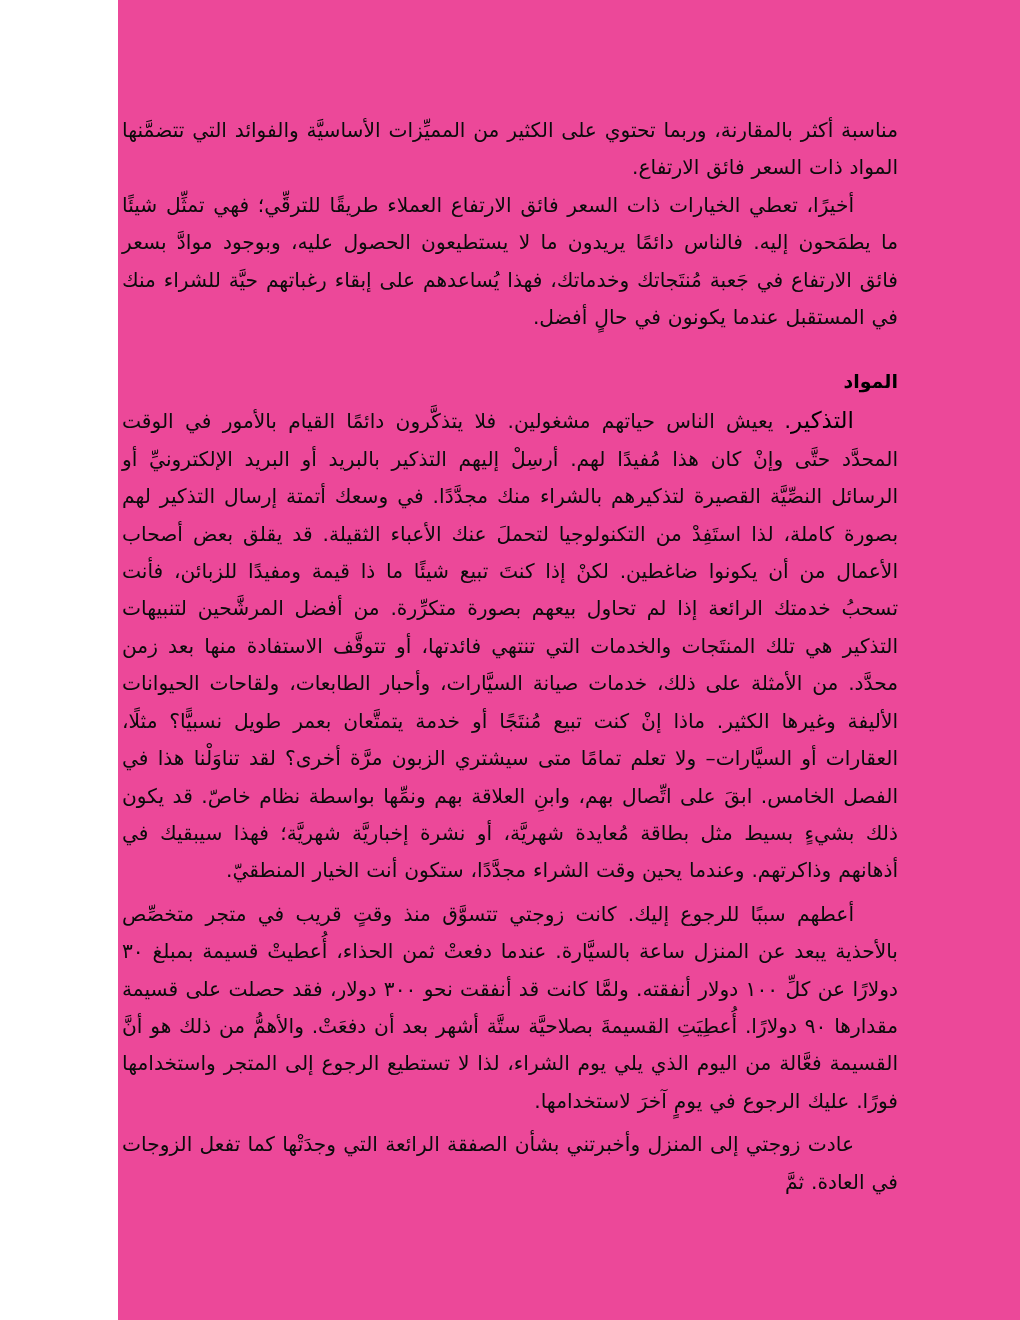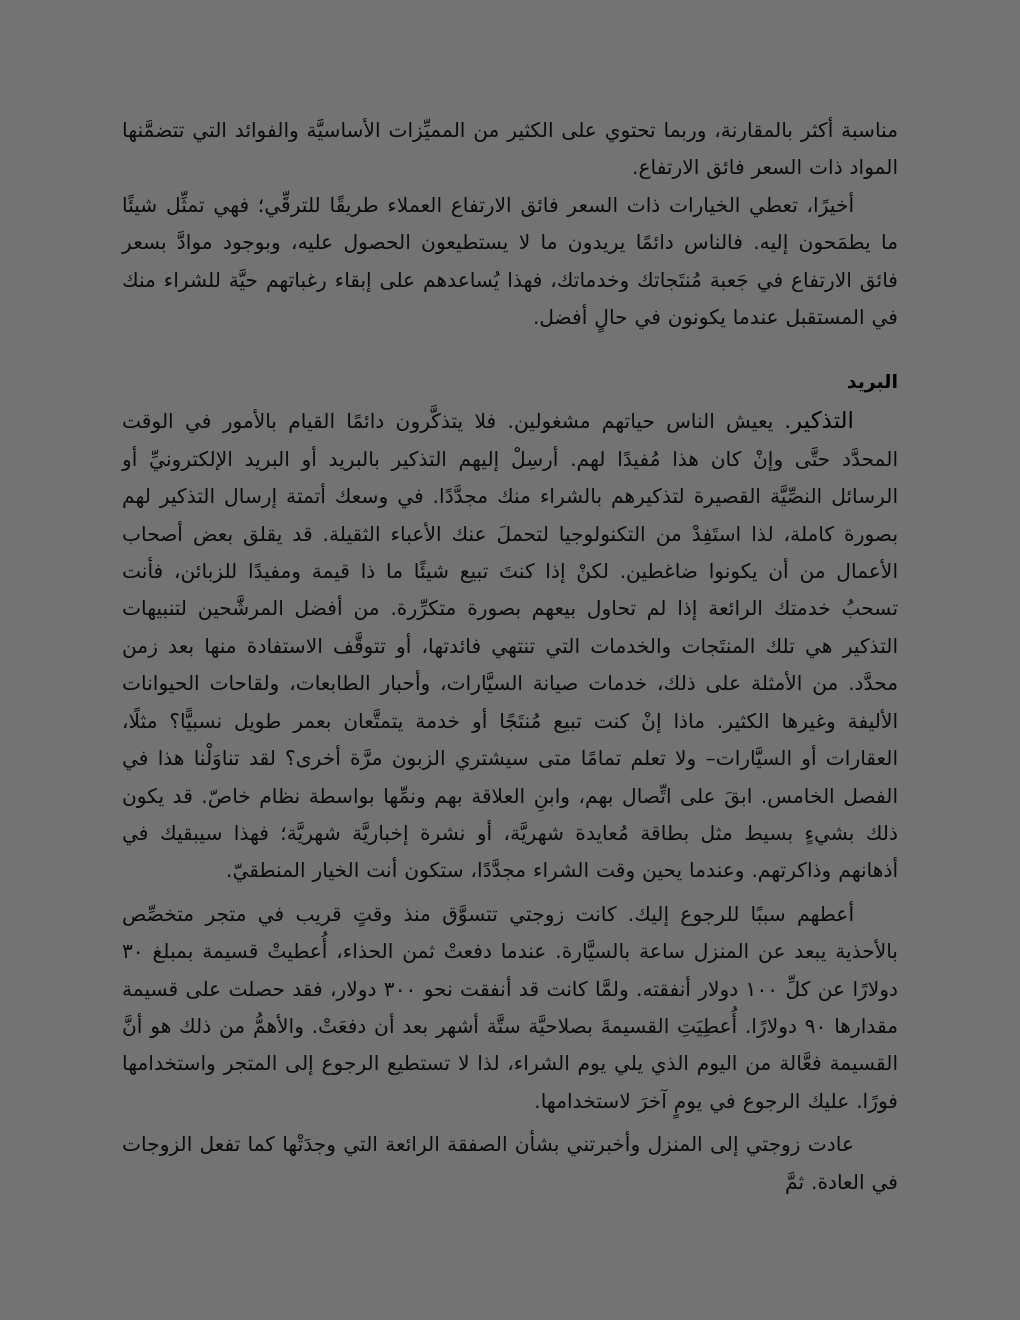--- a/index.html
+++ b/index.html
@@ -4,23 +4,23 @@
 <title>Arabic Book Page</title>
 <style>
   html, body {
     margin: 0;
     padding: 0;
     background: #ffffff;
   }
 
   .page {
     position: relative;
-    width: 1020px;
+    width: 902px;
     height: 1320px;
-    background: #737373;
+    background: #ec4899;
     box-sizing: border-box;
     overflow: hidden;
     font-family: "DejaVu Sans", sans-serif;
   }
 
   .text-column {
     position: absolute;
     top: 112px;
     right: 122px;
     left: 122px;
@@ -79,21 +79,21 @@
 
 <div class="page">
   <div class="text-column">
 
     <p class="para">مناسبة أكثر بالمقارنة، وربما تحتوي على الكثير من المميِّزات الأساسيَّة والفوائد التي تتضمَّنها المواد ذات السعر فائق الارتفاع.</p>
 
     <p class="para indent">أخيرًا، تعطي الخيارات ذات السعر فائق الارتفاع العملاء طريقًا للترقِّي؛ فهي تمثِّل شيئًا ما يطمَحون إليه. فالناس دائمًا يريدون ما لا يستطيعون الحصول عليه، وبوجود موادَّ بسعر فائق الارتفاع في جَعبة مُنتَجاتك وخدماتك، فهذا يُساعدهم على إبقاء رغباتهم حيَّة للشراء منك في المستقبل عندما يكونون في حالٍ أفضل.</p>
 
     <div class="gap-large"></div>
 
-    <h2 class="heading">البريد</h2>
+    <h2 class="heading">المواد</h2>
 
 
     <div class="gap-small"></div>
 
     <p class="para indent"><span class="lead-term">التذكير.</span><span> يعيش الناس حياتهم مشغولين. فلا يتذكَّرون دائمًا القيام بالأمور في الوقت المحدَّد حتَّى وإنْ كان هذا مُفيدًا لهم. أرسِلْ إليهم التذكير بالبريد أو البريد الإلكترونيِّ أو الرسائل النصِّيَّة القصيرة لتذكيرهم بالشراء منك مجدَّدًا. في وسعك أتمتة إرسال التذكير لهم بصورة كاملة، لذا استَفِدْ من التكنولوجيا لتحملَ عنك الأعباء الثقيلة. قد يقلق بعض أصحاب الأعمال من أن يكونوا ضاغطين. لكنْ إذا كنتَ تبيع شيئًا ما ذا قيمة ومفيدًا للزبائن، فأنت تسحبُ خدمتك الرائعة إذا لم تحاول بيعهم بصورة متكرِّرة. من أفضل المرشَّحين لتنبيهات التذكير هي تلك المنتَجات والخدمات التي تنتهي فائدتها، أو تتوقَّف الاستفادة منها بعد زمن محدَّد. من الأمثلة على ذلك، خدمات صيانة السيَّارات، وأحبار الطابعات، ولقاحات الحيوانات الأليفة وغيرها الكثير. ماذا إنْ كنت تبيع مُنتَجًا أو خدمة يتمتَّعان بعمر طويل نسبيًّا؟ مثلًا، العقارات أو السيَّارات– ولا تعلم تمامًا متى سيشتري الزبون مرَّة أخرى؟ لقد تناوَلْنا هذا في الفصل الخامس. ابقَ على اتِّصال بهم، وابنِ العلاقة بهم ونمِّها بواسطة نظام خاصّ. قد يكون ذلك بشيءٍ بسيط مثل بطاقة مُعايدة شهريَّة، أو نشرة إخباريَّة شهريَّة؛ فهذا سيبقيك في أذهانهم وذاكرتهم. وعندما يحين وقت الشراء مجدَّدًا، ستكون أنت الخيار المنطقيّ.</span></p>
 
     <div class="gap-small"></div>
 
     <p class="para indent">أعطهم سببًا للرجوع إليك. كانت زوجتي تتسوَّق منذ وقتٍ قريب في متجر متخصِّص بالأحذية يبعد عن المنزل ساعة بالسيَّارة. عندما دفعتْ ثمن الحذاء، أُعطيتْ قسيمة بمبلغ ٣٠ دولارًا عن كلِّ ١٠٠ دولار أنفقته. ولمَّا كانت قد أنفقت نحو ٣٠٠ دولار، فقد حصلت على قسيمة مقدارها ٩٠ دولارًا. أُعطِيَتِ القسيمةَ بصلاحيَّة ستَّة أشهر بعد أن دفعَتْ. والأهمُّ من ذلك هو أنَّ القسيمة فعَّالة من اليوم الذي يلي يوم الشراء، لذا لا تستطيع الرجوع إلى المتجر واستخدامها فورًا. عليك الرجوع في يومٍ آخرَ لاستخدامها.</p>
 

